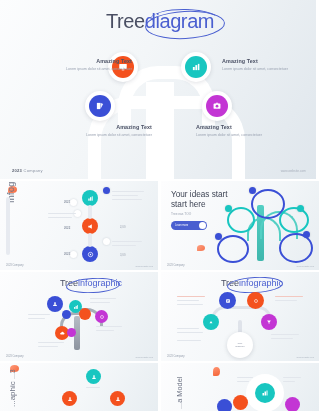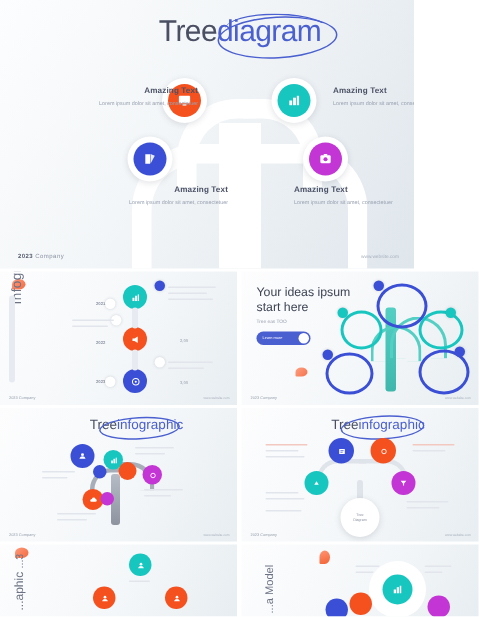--- a/index.html
+++ b/index.html
@@ -1,21 +1,21 @@
 <!DOCTYPE html>
 <html><head>
 <meta charset="utf-8">
 <style>
   html,body{margin:0;padding:0;background:#ffffff;}
   body{width:320px;height:411px;overflow:hidden;font-family:"Liberation Sans",sans-serif;}
 
   .page{position:relative;width:320px;height:411px;background:#ffffff;}
 
   
-  .hero{position:absolute;left:0;top:0;width:276px;height:179px;
+  .hero{position:absolute;left:0;top:0;width:316px;height:179px;
         background:linear-gradient(120deg,#fcfdfe 0%,#f3f6f8 42%,#dfe6ec 100%);
         overflow:hidden;}
 
   .hero-title{position:absolute;left:0;top:10px;width:320px;text-align:center;
               font-size:20px;letter-spacing:-0.4px;white-space:nowrap;}
   .t-dark{color:#4a4f63;font-weight:400;}
   .t-blue{color:#4a5fd0;font-weight:400;}
   .ellipse{position:absolute;left:145px;top:11px;width:78px;height:26px;
            border:1.4px solid #4a5fd0;border-radius:50%;
            transform:rotate(-3deg);}
@@ -239,21 +239,21 @@
       <div class="tinyd" style="left:64px;top:71px;">2023</div>
       <div class="tinyd" style="left:120px;top:44px;color:#b0b7c2;">2,00</div>
       <div class="tinyd" style="left:120px;top:72px;color:#b0b7c2;">3,00</div>
 
       <div class="t-foot-l">2023 Company</div>
       <div class="t-foot-r">www.website.com</div>
     </div>
 
     <div class="thumb c1">
       <div class="ideas-h">
-        <span>Your ideas ipsum</span><br>
+        <span>Your ideas start</span><br>
         <span>start here</span>
       </div>
       <div class="ideas-s">Tree eas TOO</div>
       <div class="ideas-btn">
         <span>Learn more</span>
         <i></i>
       </div>
 
       <div class="tealtrunk"></div>
       <div style="position:absolute;left:86px;top:36px;width:30px;height:22px;border:2.4px solid #53cfc4;border-bottom:none;border-radius:22px 22px 0 0;"></div>

